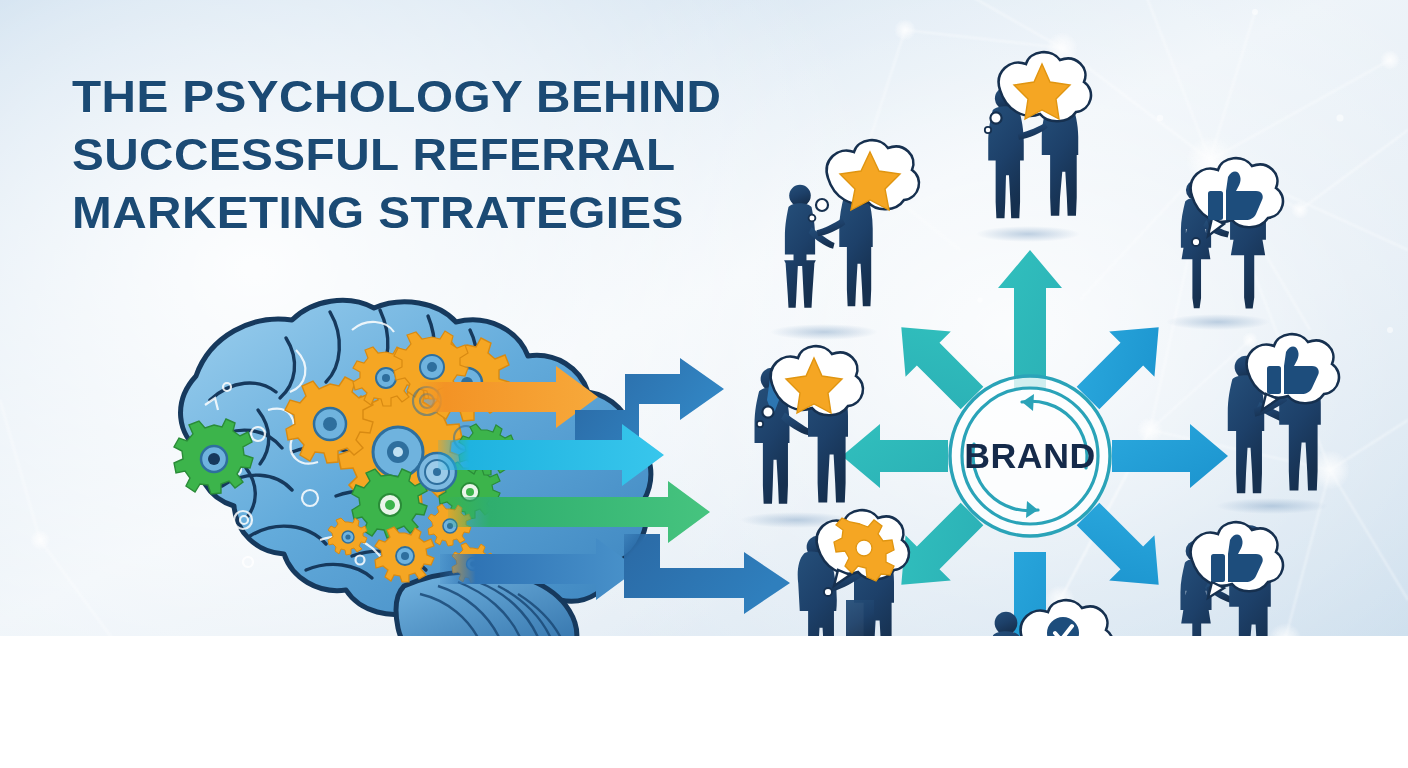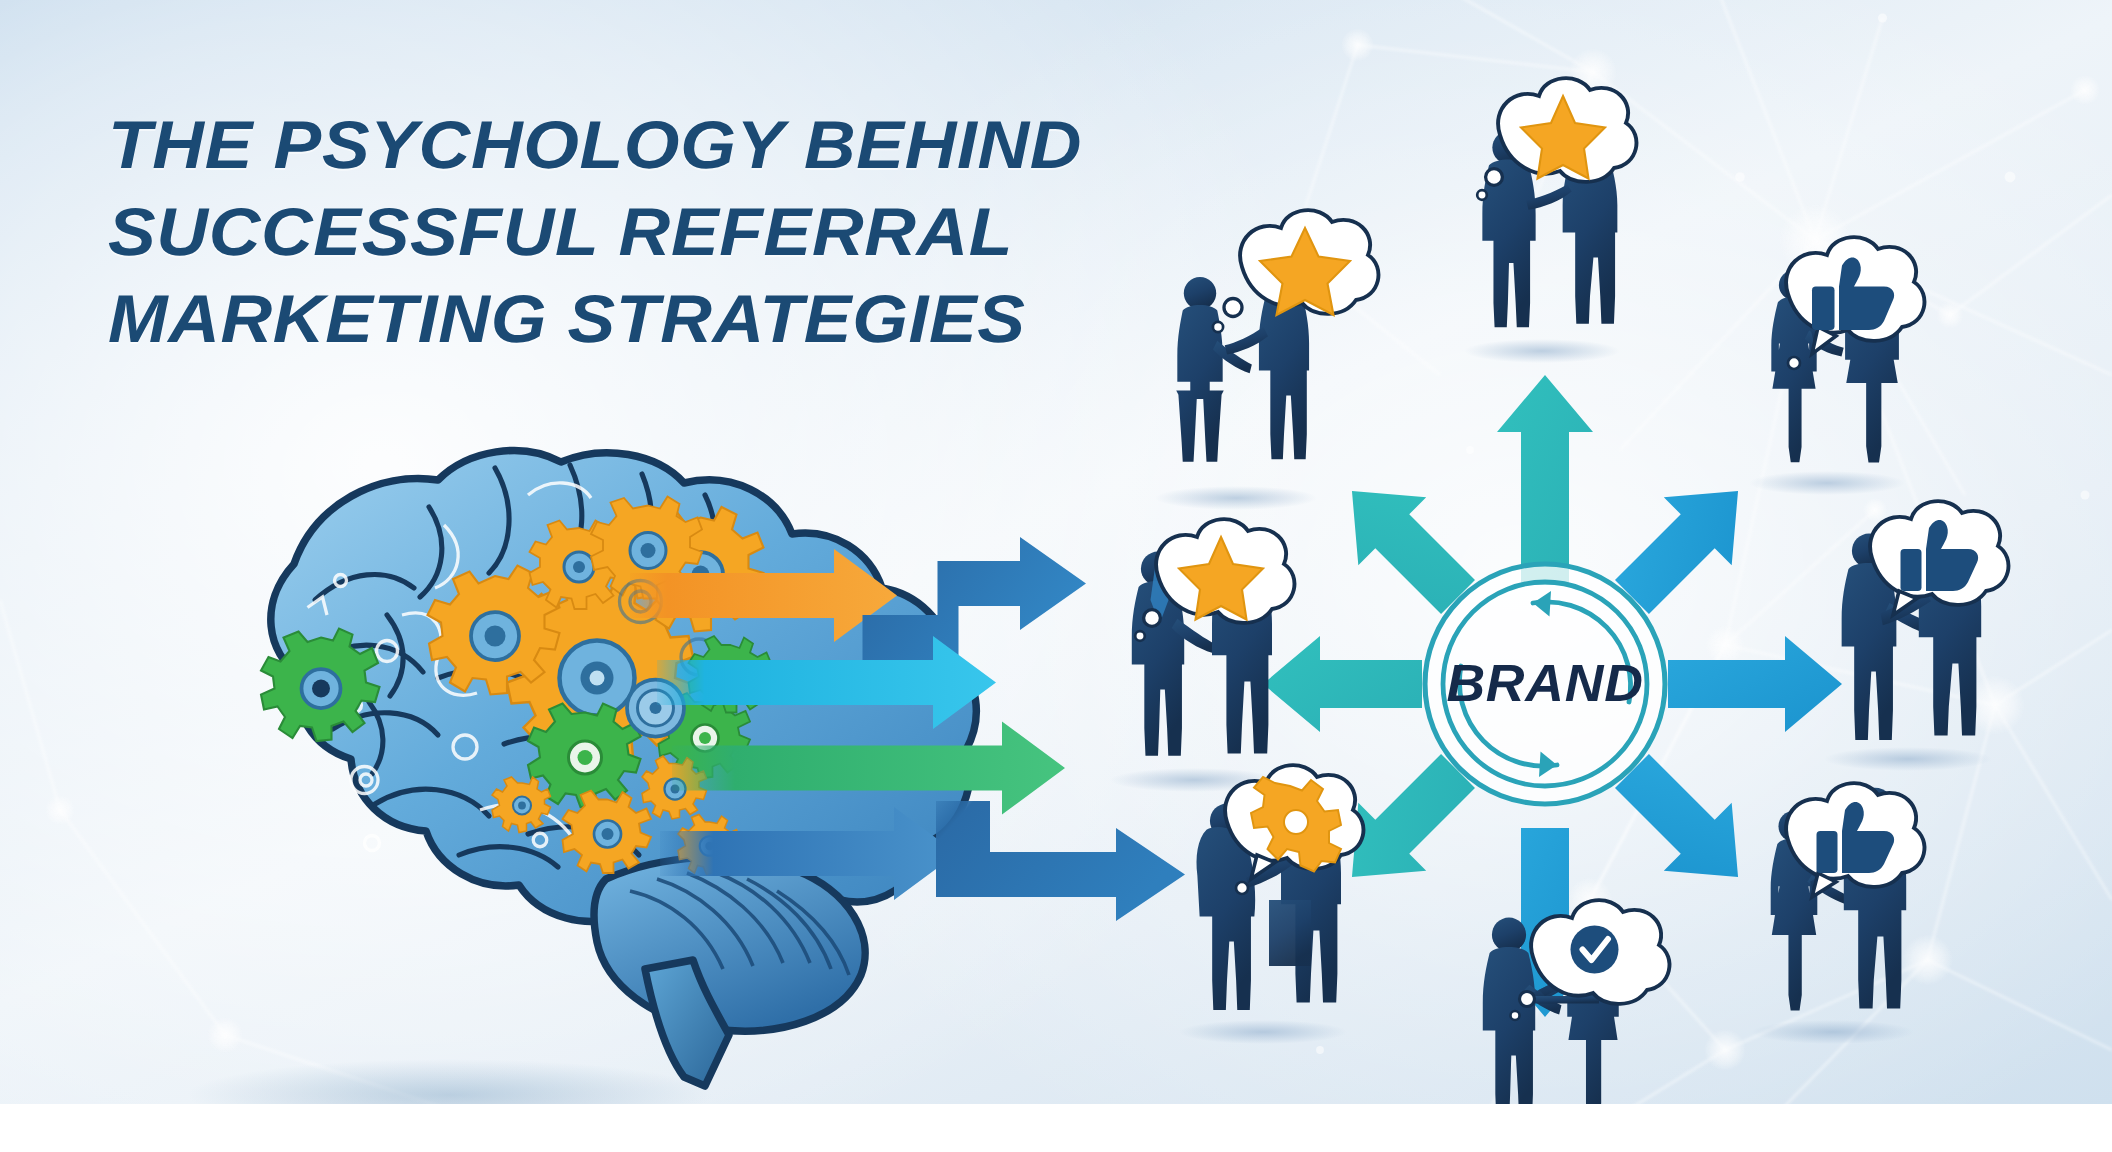--- a/index.html
+++ b/index.html
@@ -4,27 +4,26 @@
 <title>Referral Marketing Psychology Infographic</title>
 <style>
   * { box-sizing: border-box; margin: 0; padding: 0; }
   html, body {
     width: 1408px; height: 768px;
     overflow: hidden;
     font-family: "Liberation Sans", sans-serif;
   }
   .stage {
     position: relative;
-    width: 1408px; height: 736px;
+    width: 1408px; height: 636px;
     background:
       radial-gradient(ellipse 900px 700px at 18% 42%, rgba(255,255,255,0.92) 0%, rgba(255,255,255,0.45) 42%, rgba(255,255,255,0) 72%),
       radial-gradient(ellipse 700px 560px at 72% 52%, rgba(255,255,255,0.82) 0%, rgba(255,255,255,0.25) 48%, rgba(255,255,255,0) 78%),
       linear-gradient(155deg, #bfd6ea 0%, #d8e6f2 24%, #eef4f9 48%, #e4edf5 70%, #cfe0ee 100%);
     overflow: hidden;
-    font-style: italic;
   }
   .layer { position: absolute; inset: 0; }
   .bg-net { opacity: 0.9; }
 
   
   .title-block {
     position: absolute;
     left: 72px; top: 68px;
     width: 690px;
   }

